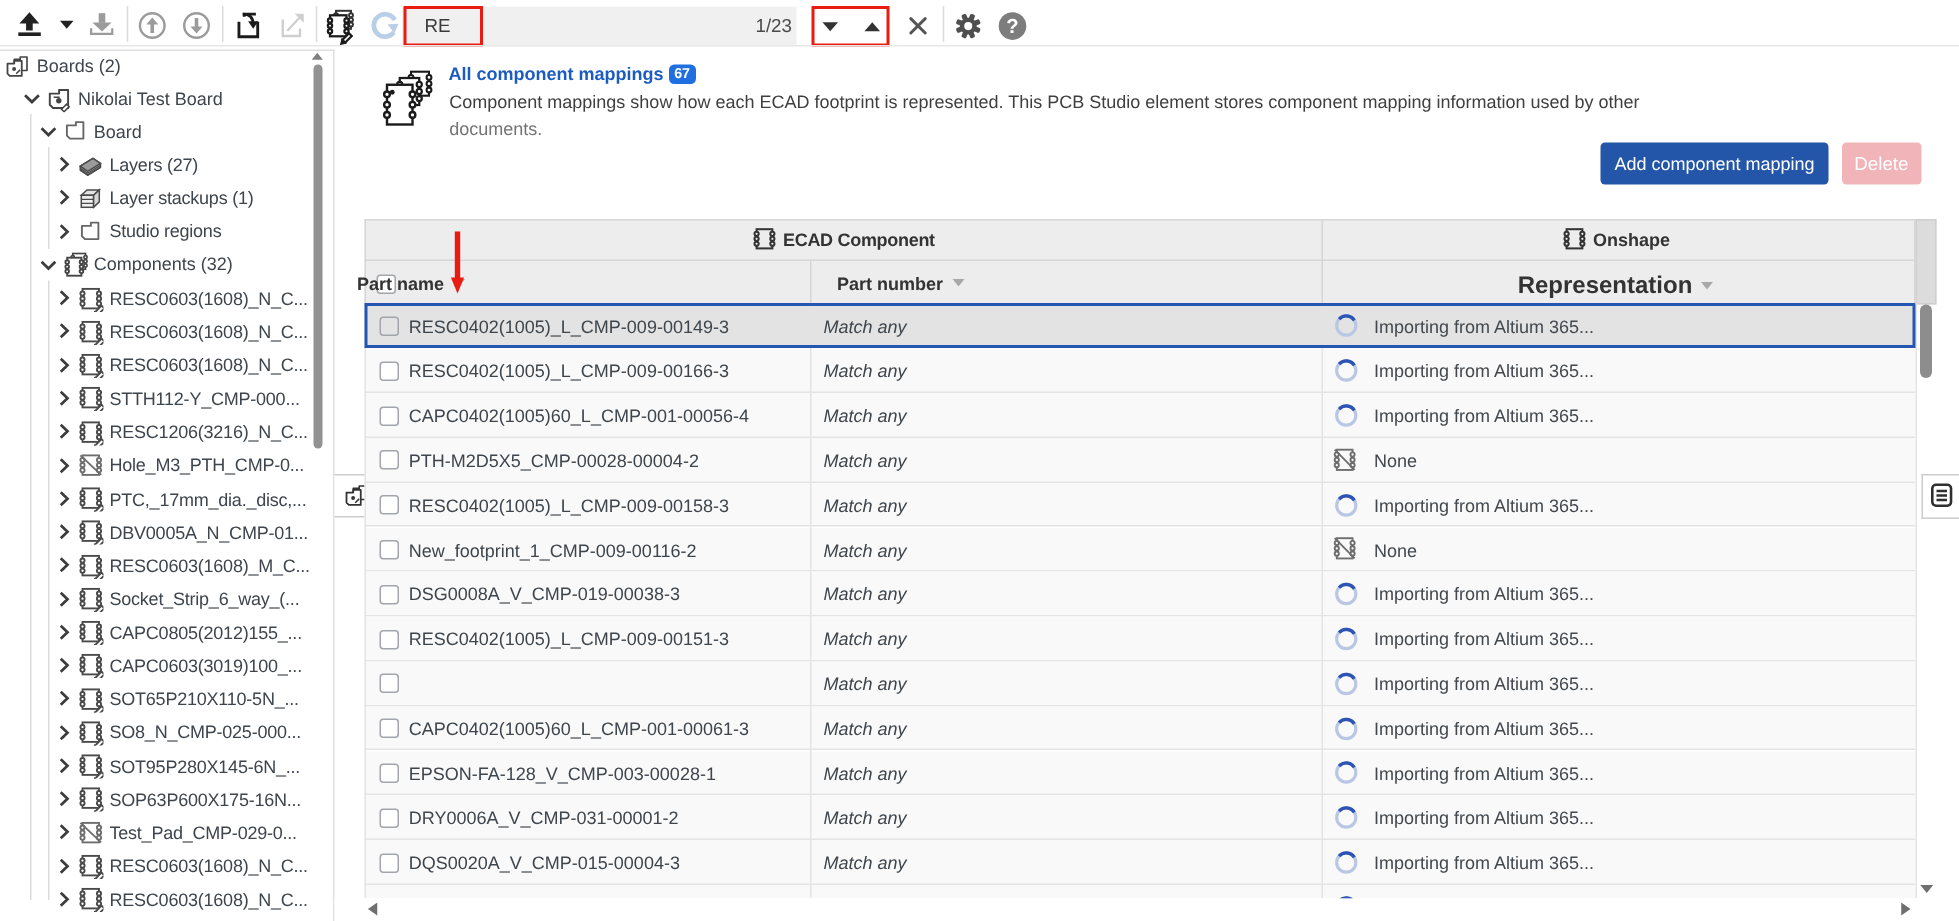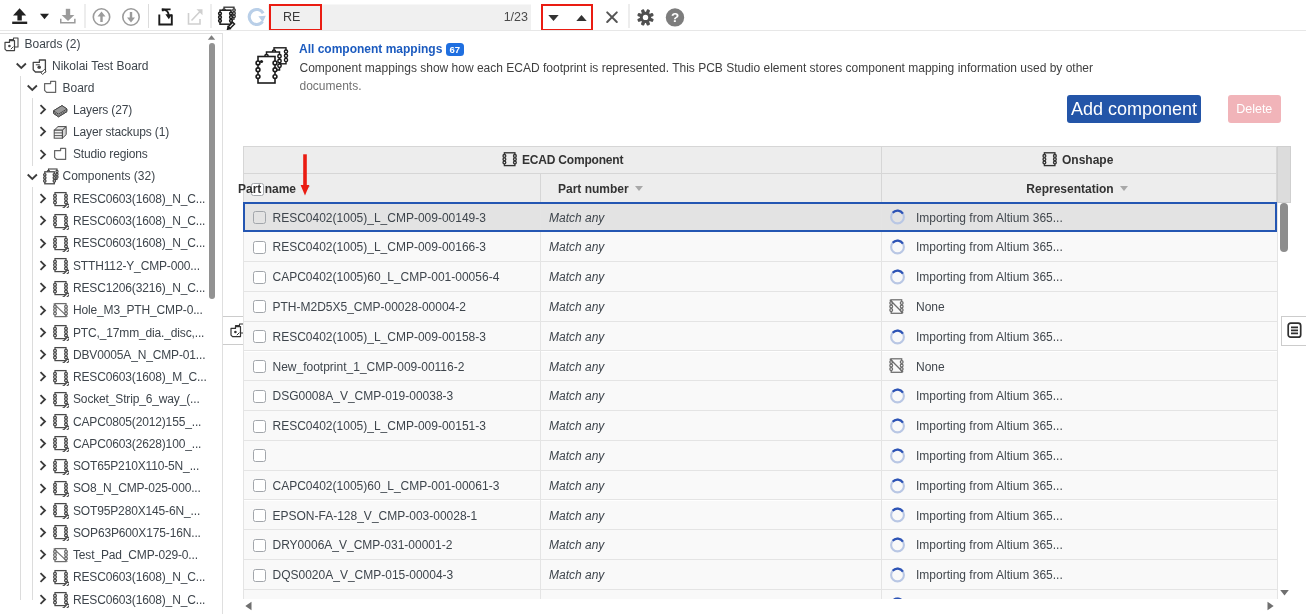--- a/index.html
+++ b/index.html
@@ -377,21 +377,21 @@
     <circle cx="14.0" cy="4.7" r="1.4" fill="#fff" stroke="#4a4a4a" stroke-width="1.25"></circle>
     <circle cx="3.0" cy="8.1" r="1.4" fill="#fff" stroke="#4a4a4a" stroke-width="1.25"></circle>
     <circle cx="14.0" cy="8.1" r="1.4" fill="#fff" stroke="#4a4a4a" stroke-width="1.25"></circle>
     <circle cx="3.0" cy="11.5" r="1.4" fill="#fff" stroke="#4a4a4a" stroke-width="1.25"></circle>
     <circle cx="14.0" cy="11.5" r="1.4" fill="#fff" stroke="#4a4a4a" stroke-width="1.25"></circle>
     <g stroke="#4a4a4a" stroke-width="1.25" fill="#fff">
       <path d="M11.2 17.3 l4.5 -4.5 l1.8 1.8 l-4.5 4.5 z"></path>
       <path d="M11.2 17.3 l-0.6 2.4 l2.4 -0.6 z" fill="#4a4a4a"></path>
     </g>
   </svg>
-<div class="txt" style="left:73px;top:437.8px;letter-spacing:-0.15px">CAPC0603(2628)100_...</div>
+<div class="txt" style="left:73px;top:437.8px;letter-spacing:-0.15px">CAPC0603(3019)100_...</div>
 <svg style="position:absolute;left:39.0px;top:460.3199999999999px" width="8" height="11" viewBox="0 0 8 11">
     <path d="M1.5 1.2 L6 5.5 L1.5 9.8" fill="none" stroke="#3c3c3c" stroke-width="1.8"></path>
   </svg>
 <svg style="position:absolute;left:51.5px;top:457.6199999999999px" width="17" height="17" viewBox="0 0 17 17">
     <rect x="3.0" y="1.6" width="11.0" height="13.0" fill="#fff" stroke="#4a4a4a" stroke-width="1.25"></rect>
     <circle cx="3.0" cy="4.7" r="1.4" fill="#fff" stroke="#4a4a4a" stroke-width="1.25"></circle>
     <circle cx="14.0" cy="4.7" r="1.4" fill="#fff" stroke="#4a4a4a" stroke-width="1.25"></circle>
     <circle cx="3.0" cy="8.1" r="1.4" fill="#fff" stroke="#4a4a4a" stroke-width="1.25"></circle>
     <circle cx="14.0" cy="8.1" r="1.4" fill="#fff" stroke="#4a4a4a" stroke-width="1.25"></circle>
     <circle cx="3.0" cy="11.5" r="1.4" fill="#fff" stroke="#4a4a4a" stroke-width="1.25"></circle>
@@ -529,21 +529,21 @@
     <circle cx="7.0" cy="24.8" r="1.9" fill="#fff" stroke="#1b1b1b" stroke-width="1.6"></circle>
     <circle cx="24.0" cy="24.8" r="1.9" fill="#fff" stroke="#1b1b1b" stroke-width="1.6"></circle>
     <circle cx="7.0" cy="31.6" r="1.9" fill="#fff" stroke="#1b1b1b" stroke-width="1.6"></circle>
     <circle cx="24.0" cy="31.6" r="1.9" fill="#fff" stroke="#1b1b1b" stroke-width="1.6"></circle>
     <circle cx="10.5" cy="16.5" r="1.6" fill="#1b1b1b"></circle>
   </svg>
 <div class="txt b" style="left:299px;top:42.5px;font-size:12px;color:#1c5bbf">All component mappings</div>
 <div class="abs" style="left:446px;top:42.8px;width:17.5px;height:12.8px;background:#1f6fe0;border-radius:3.5px;color:#fff;font-size:9.5px;font-weight:bold;text-align:center;line-height:13px">67</div>
 <div class="txt" style="left:299.5px;top:61.5px;color:#3f3f3f">Component mappings show how each ECAD footprint is represented. This PCB Studio element stores component mapping information used by other</div>
 <div class="txt" style="left:299.5px;top:79.8px;color:#737373">documents.</div>
-<div class="abs" style="left:1067px;top:95px;width:134px;height:28px;background:#2355a8;border-radius:3px;color:#fff;font-size:18px;text-align:center;line-height:28px">Add component mapping</div>
+<div class="abs" style="left:1067px;top:95px;width:152px;height:28px;background:#2355a8;border-radius:3px;color:#fff;font-size:12px;text-align:center;line-height:28px">Add component mapping</div>
 <div class="abs" style="left:1227.5px;top:95px;width:53.5px;height:28px;background:#f1b4b9;border-radius:3px;color:#fff;font-size:12.5px;text-align:center;line-height:28px">Delete</div>
 <div class="abs" style="left:243px;top:146px;width:1034px;height:56.5px;background:#ededed;border:1px solid #d6d6d6;box-sizing:border-box"></div>
 <div class="hline" style="left:243px;top:172.5px;width:1034px;background:#d6d6d6"></div>
 <div class="vline" style="left:881px;top:146px;height:56.5px;background:#d6d6d6"></div>
 <div class="vline" style="left:540px;top:172.5px;height:30px;background:#d6d6d6"></div>
 <svg style="position:absolute;left:500.5px;top:151px" width="17" height="17" viewBox="0 0 17 17">
     <rect x="3.4" y="1.8" width="10.5" height="12.8" fill="#ededed" stroke="#333" stroke-width="1.35"></rect>
     <circle cx="3.4" cy="4.9" r="1.4" fill="#ededed" stroke="#333" stroke-width="1.35"></circle>
     <circle cx="13.9" cy="4.9" r="1.4" fill="#ededed" stroke="#333" stroke-width="1.35"></circle>
     <circle cx="3.4" cy="8.2" r="1.4" fill="#ededed" stroke="#333" stroke-width="1.35"></circle>
@@ -558,21 +558,21 @@
     <circle cx="13.9" cy="4.9" r="1.4" fill="#ededed" stroke="#333" stroke-width="1.35"></circle>
     <circle cx="3.4" cy="8.2" r="1.4" fill="#ededed" stroke="#333" stroke-width="1.35"></circle>
     <circle cx="13.9" cy="8.2" r="1.4" fill="#ededed" stroke="#333" stroke-width="1.35"></circle>
     <circle cx="3.4" cy="11.5" r="1.4" fill="#ededed" stroke="#333" stroke-width="1.35"></circle>
     <circle cx="13.9" cy="11.5" r="1.4" fill="#ededed" stroke="#333" stroke-width="1.35"></circle>
   </svg>
 <div class="txt b" style="left:1062px;top:153.5px;color:#333">Onshape</div>
 <div class="cb" style="left:250.5px;top:182.5px"></div>
 <div class="abs" style="left:238px;top:182px;width:300px;text-align:left;font-size:12px;font-weight:bold;color:#333;white-space:nowrap">Part name<span style="display:inline-block;margin-left:6px;width:0;height:0;border-left:4.5px solid transparent;border-right:4.5px solid transparent;border-top:5px solid #a8a8a8;vertical-align:2px"></span></div>
 <div class="abs" style="left:558px;top:182px;width:300px;text-align:left;font-size:12px;font-weight:bold;color:#333;white-space:nowrap">Part number<span style="display:inline-block;margin-left:6px;width:0;height:0;border-left:4.5px solid transparent;border-right:4.5px solid transparent;border-top:5px solid #a8a8a8;vertical-align:2px"></span></div>
-<div class="abs" style="left:927px;top:182px;width:300px;text-align:center;font-size:12px;font-weight:bold;color:#333;white-space:nowrap">Representation<span style="display:inline-block;margin-left:6px;width:0;height:0;border-left:4.5px solid transparent;border-right:4.5px solid transparent;border-top:5px solid #a8a8a8;vertical-align:2px"></span></div>
+<div class="abs" style="left:927px;top:182px;width:300px;text-align:center;font-size:16px;font-weight:bold;color:#333;white-space:nowrap">Representation<span style="display:inline-block;margin-left:6px;width:0;height:0;border-left:4.5px solid transparent;border-right:4.5px solid transparent;border-top:5px solid #a8a8a8;vertical-align:2px"></span></div>
 <div class="abs" style="left:0;top:202px;width:1306px;height:397px;overflow:hidden">
     <div class="abs" style="left:0;top:-202px;width:1306px;height:620px">
 <div class="abs" style="left:243px;top:202.5px;width:1034px;height:29.8px;background:#e3e3e3;border-bottom:1px solid #e4e4e4;box-sizing:border-box"></div>
 <div class="cb" style="left:252.5px;top:211.0px;background:#e3e3e3"></div>
 <div class="txt" style="left:272.5px;top:211.5px">RESC0402(1005)_L_CMP-009-00149-3</div>
 <div class="txt" style="left:549px;top:211.5px;font-style:italic">Match any</div>
 <svg style="position:absolute;left:883px;top:202.4px" width="30" height="30" viewBox="0 0 30 30">
         <circle cx="14.5" cy="15" r="6.4" fill="none" stroke="#b9c7e4" stroke-width="2.1"></circle>
         <path d="M 9.7 10.8 A 6.4 6.4 0 0 1 19.9 11.6" fill="none" stroke="#2d53b5" stroke-width="2.2"></path>
       </svg>

